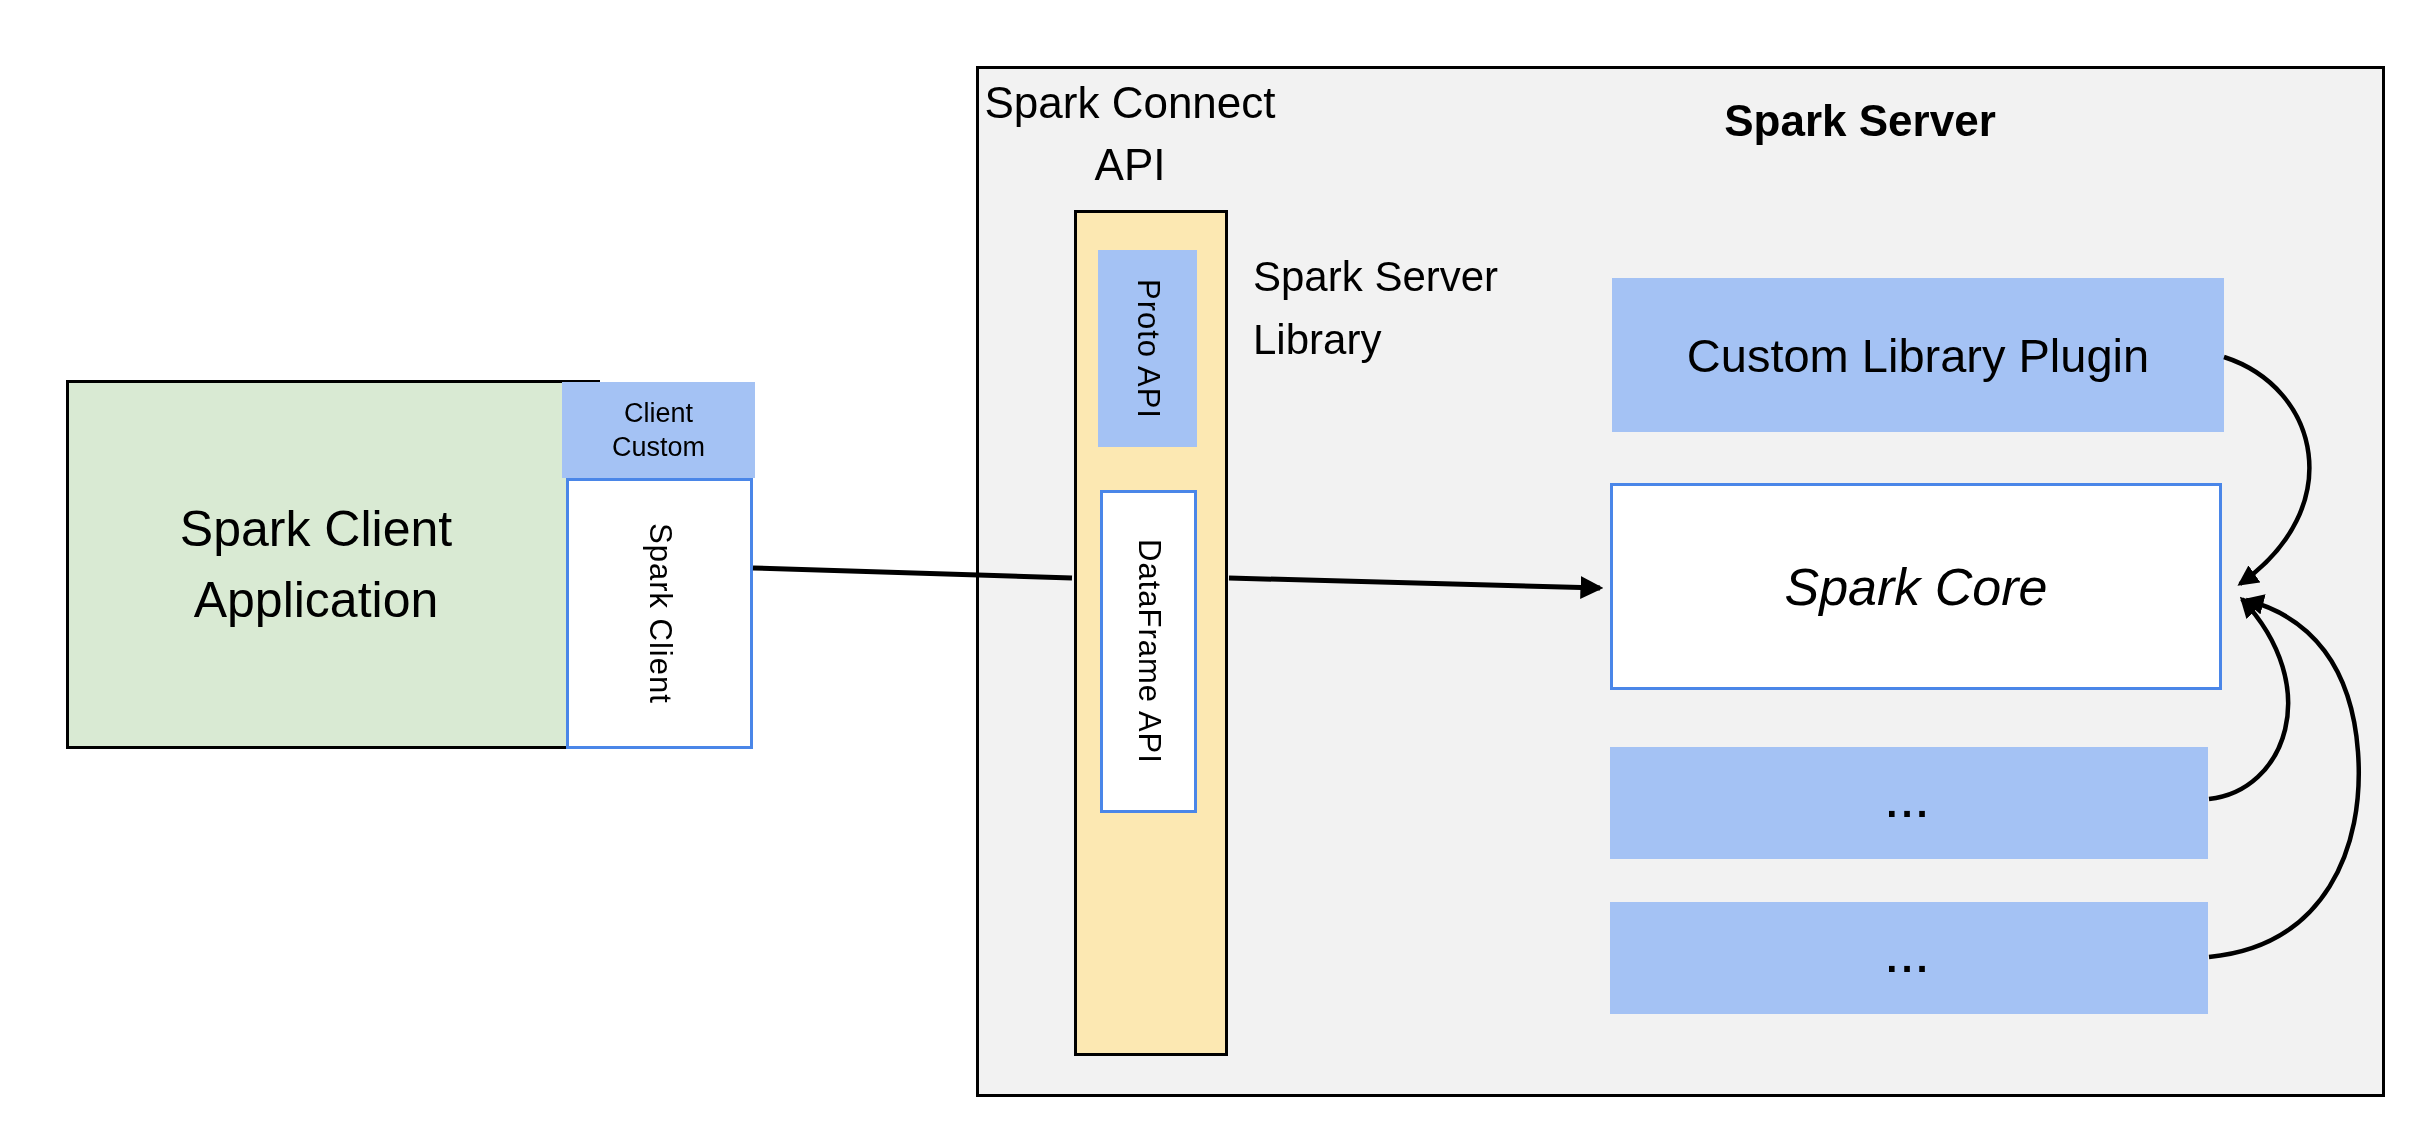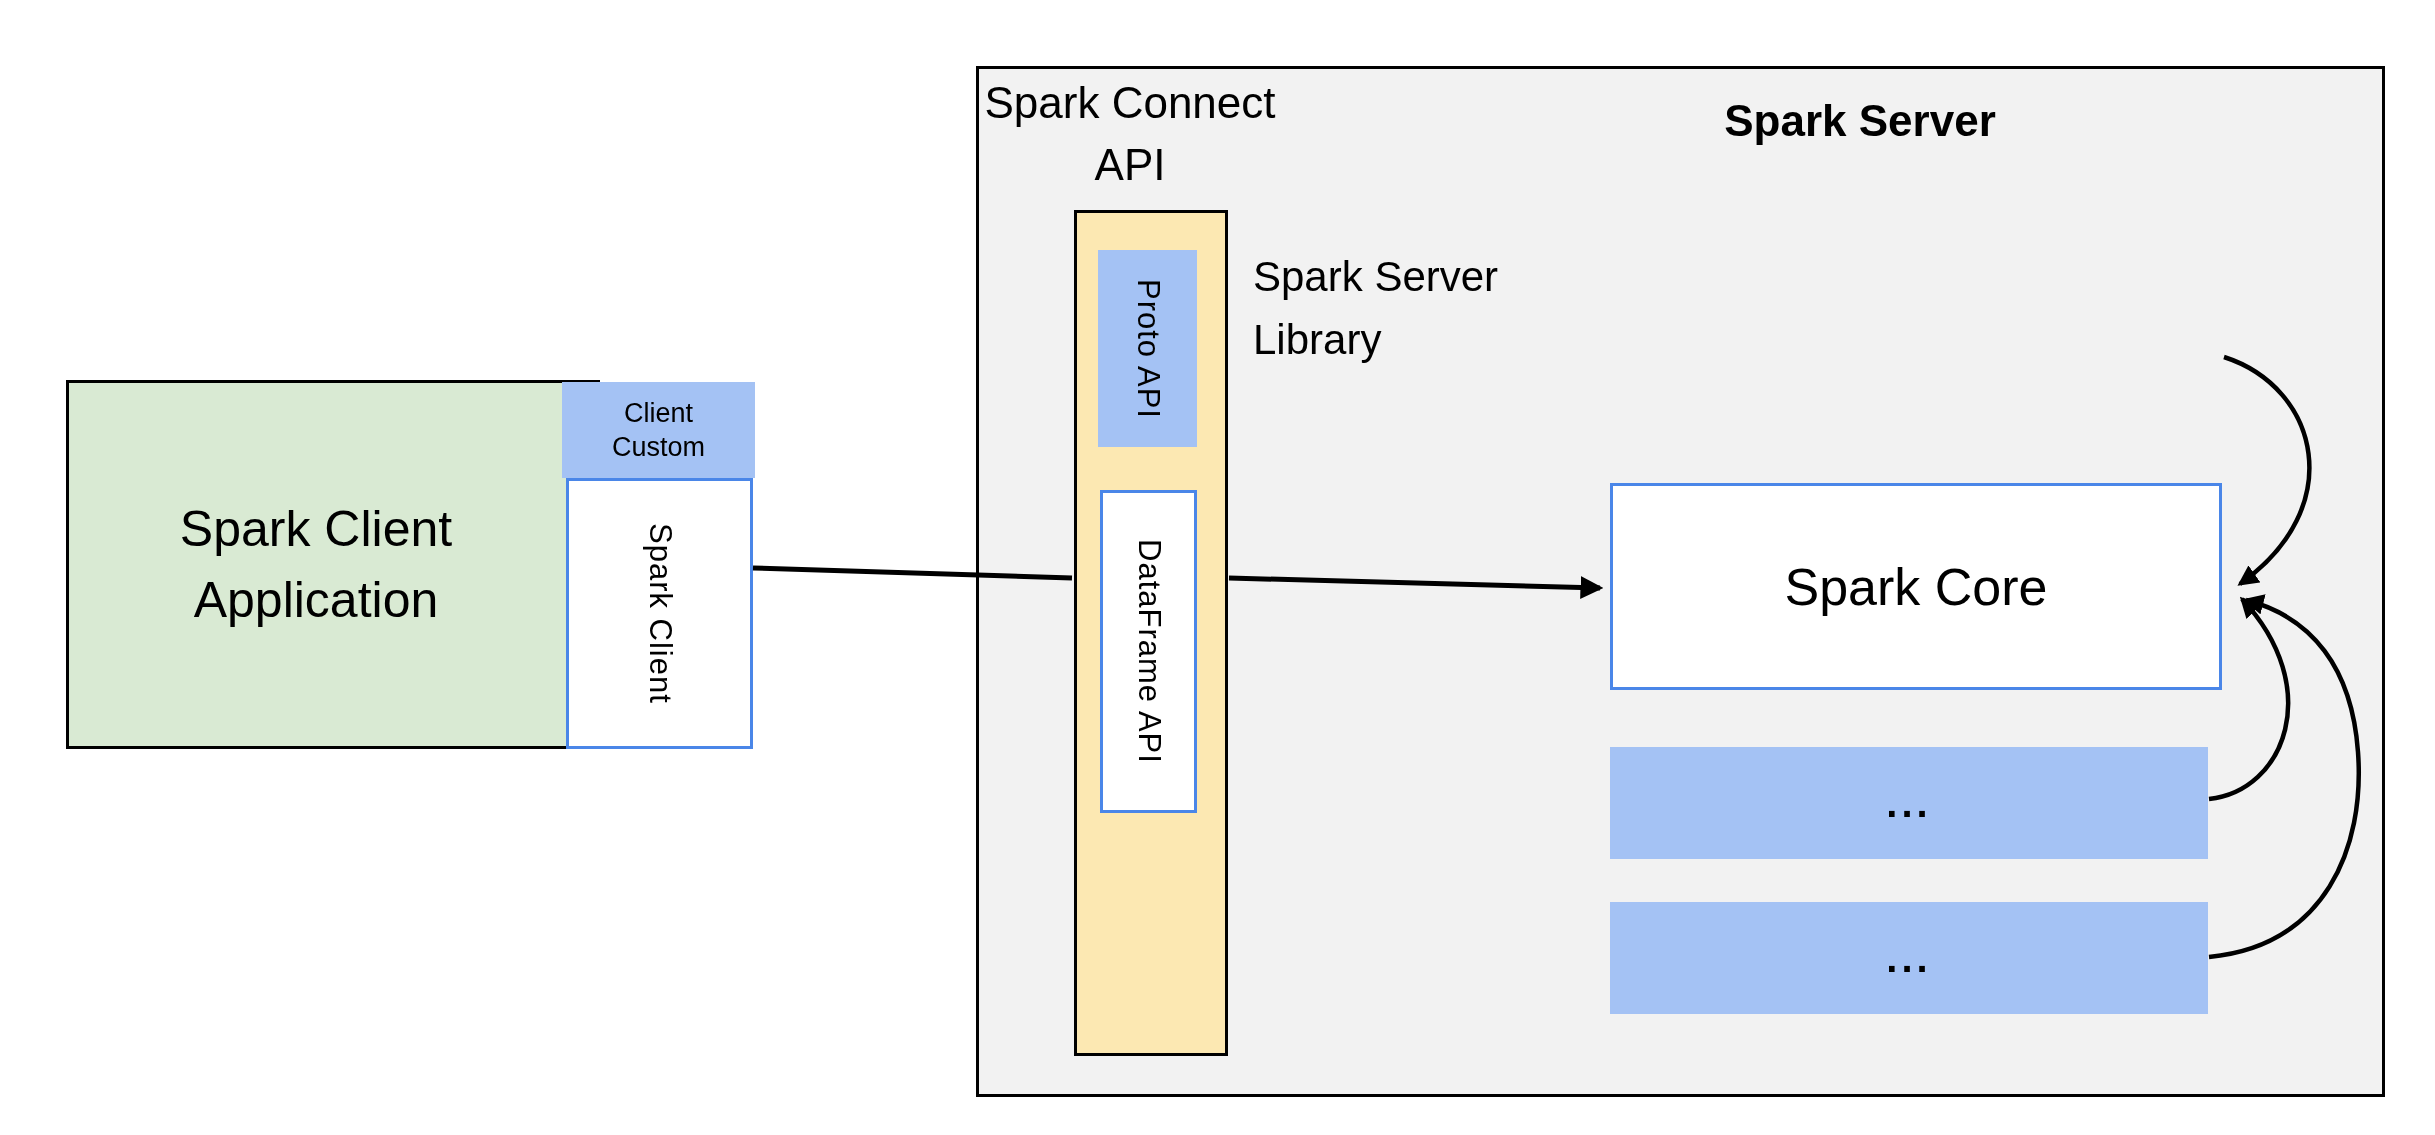--- a/index.html
+++ b/index.html
@@ -27,21 +27,21 @@
   .server-box{left:976px;top:66px;width:1409px;height:1031px;background:var(--c-server_bg);border:3px solid var(--c-line);}
   .connect-api-label{left:930px;top:72px;width:400px;font-size:44px;line-height:1.42;text-align:center;}
   .server-title{left:1650px;top:96px;width:420px;font-size:44px;font-weight:bold;text-align:center;}
 
   .yellow-bar{left:1074px;top:210px;width:154px;height:846px;background:var(--c-yellow);border:3px solid var(--c-line);}
   .proto-box{left:1098px;top:250px;width:99px;height:197px;background:var(--c-blue);}
   .df-box{left:1100px;top:490px;width:97px;height:323px;background:#fff;border:3px solid var(--c-blue_border);}
   .library-label{left:1253px;top:245px;width:360px;font-size:42px;line-height:1.5;text-align:left;}
 
   .plugin-box{left:1612px;top:278px;width:612px;height:154px;background:var(--c-blue);font-size:47px;}
-  .core-box{left:1610px;top:483px;width:612px;height:207px;background:#fff;border:3px solid var(--c-blue_border);font-size:52px;}
+  .core-box{left:1610px;top:483px;width:612px;height:207px;background:#fff;border:3px solid var(--c-blue_border);font-size:52px;font-style:italic;}
   .module-box{left:1610px;width:598px;height:112px;background:var(--c-blue);font-size:40px;font-weight:bold;letter-spacing:4px;line-height:1;}
   .module-1{top:747px;} .module-2{top:902px;}
 
   .arrows{left:0;top:0;width:2435px;height:1135px;pointer-events:none;}
 </style>
 </head>
 <body>
 
 <div class="canvas">
 
@@ -70,20 +70,21 @@
     <span class="vtext">Proto API</span>
   </div>
 
   <div class="abs df-box center">
     <span class="vtext">DataFrame API</span>
   </div>
 
   <div class="abs library-label pre">Spark Server
 Library</div>
 
+  <div class="abs plugin-box center">Custom Library Plugin</div>
 
   <div class="abs core-box center">Spark Core</div>
 
   <div class="abs module-box module-1 center">...</div>
 
   <div class="abs module-box module-2 center">...</div>
 
   <svg class="abs arrows" width="2435" height="1135" viewBox="0 0 2435 1135">
     <defs>
       <marker id="arr" viewBox="0 0 10 10" refX="8.5" refY="5" markerWidth="4.6" markerHeight="4.6" orient="auto-start-reverse">

